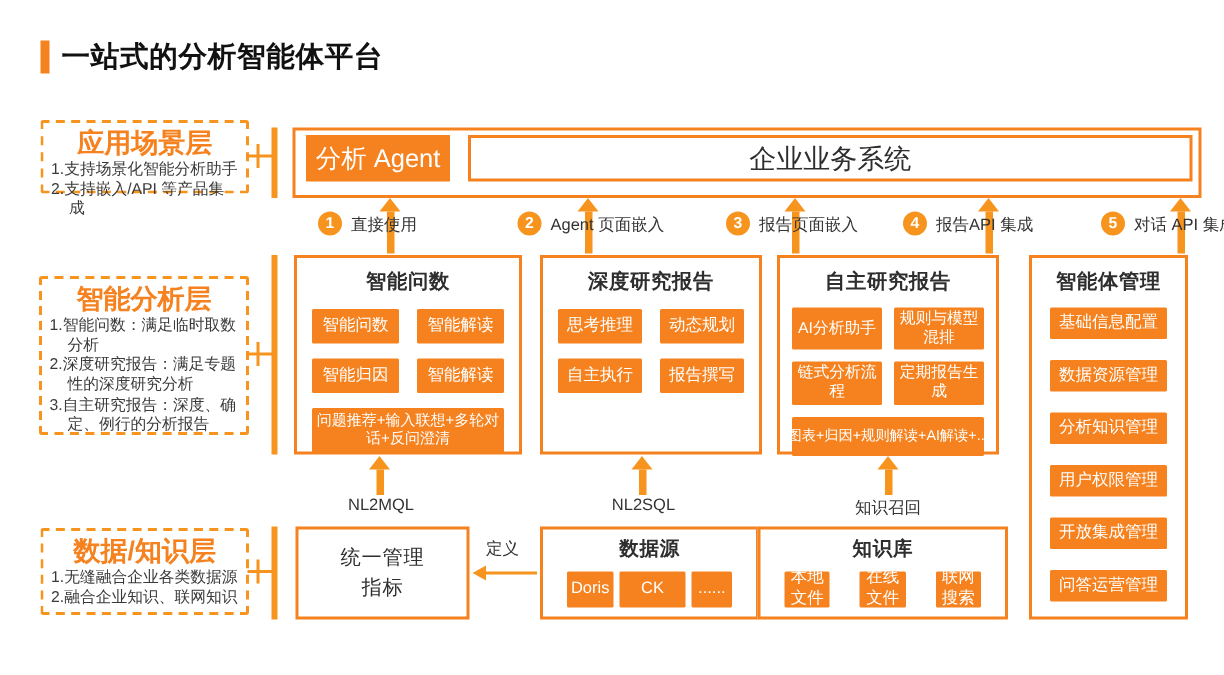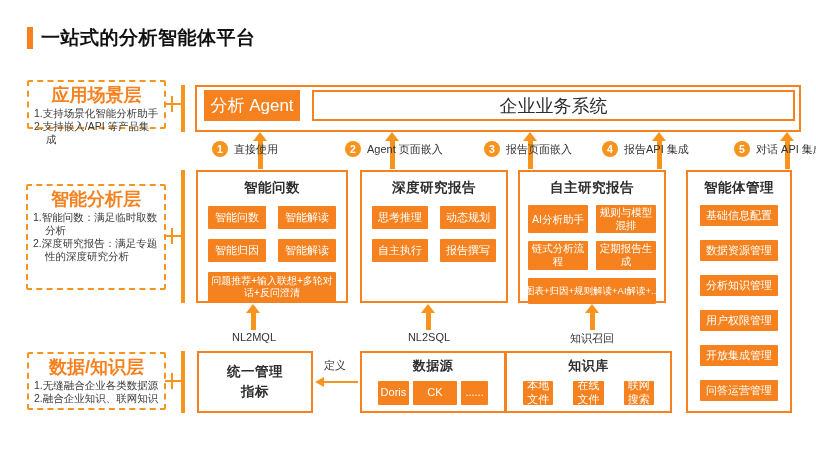--- a/index.html
+++ b/index.html
@@ -51,21 +51,21 @@
   .chip.tiny{font-size:9.5px;white-space:nowrap}
   .chip.two-line{font-size:10px;min-height:30px}
   .col4-list{margin:8px 12px 0;display:flex;flex-direction:column;gap:14px}
   .col4-list .chip{min-height:21px}
 
   
   .tech-label{font-size:11px;color:#333;text-align:center;white-space:nowrap}
 
   
   .b-title{margin-top:4px;text-align:center;font-size:13px;font-weight:600;color:var(--dark);letter-spacing:.5px}
-  .metric-text{font-size:13.5px;font-weight:700;color:var(--dark);text-align:center;line-height:1.45;letter-spacing:.5px}
+  .metric-text{font-size:13.5px;font-weight:400;color:var(--dark);text-align:center;line-height:1.45;letter-spacing:.5px}
   .items-row{display:flex;gap:4px;margin-top:6px;padding:0 16px}
   .items-row .chip{height:24px}
   .tri-left{width:0;height:0;border-top:5px solid transparent;border-bottom:5px solid transparent;border-right:9px solid var(--arrow)}
   .def-label{font-size:11px;color:#333}
 </style>
 </head>
 <body>
 
 <div class="canvas">
 
@@ -75,20 +75,21 @@
   <div class="abs layer" style="left:27px;top:80px;width:139px;height:49px">
     <div class="layer-title">应用场景层</div>
     <div class="layer-line">1.支持场景化智能分析助手</div>
     <div class="layer-line">2.支持嵌入/API 等产品集成</div>
   </div>
 
   <div class="abs layer" style="left:26px;top:184px;width:140px;height:106px">
     <div class="layer-title">智能分析层</div>
     <div class="layer-line">1.智能问数：满足临时取数分析</div>
     <div class="layer-line">2.深度研究报告：满足专题性的深度研究分析</div>
+    <div class="layer-line">3.自主研究报告：深度、确定、例行的分析报告</div>
   </div>
 
   <div class="abs layer" style="left:27px;top:352px;width:139px;height:58px">
     <div class="layer-title">数据/知识层</div>
     <div class="layer-line">1.无缝融合企业各类数据源</div>
     <div class="layer-line">2.融合企业知识、联网知识</div>
   </div>
 
   <div class="abs hline" style="left:165px;top:103px;width:17px"></div>
   <div class="abs vtick" style="left:171px;top:96px;height:16px"></div>

